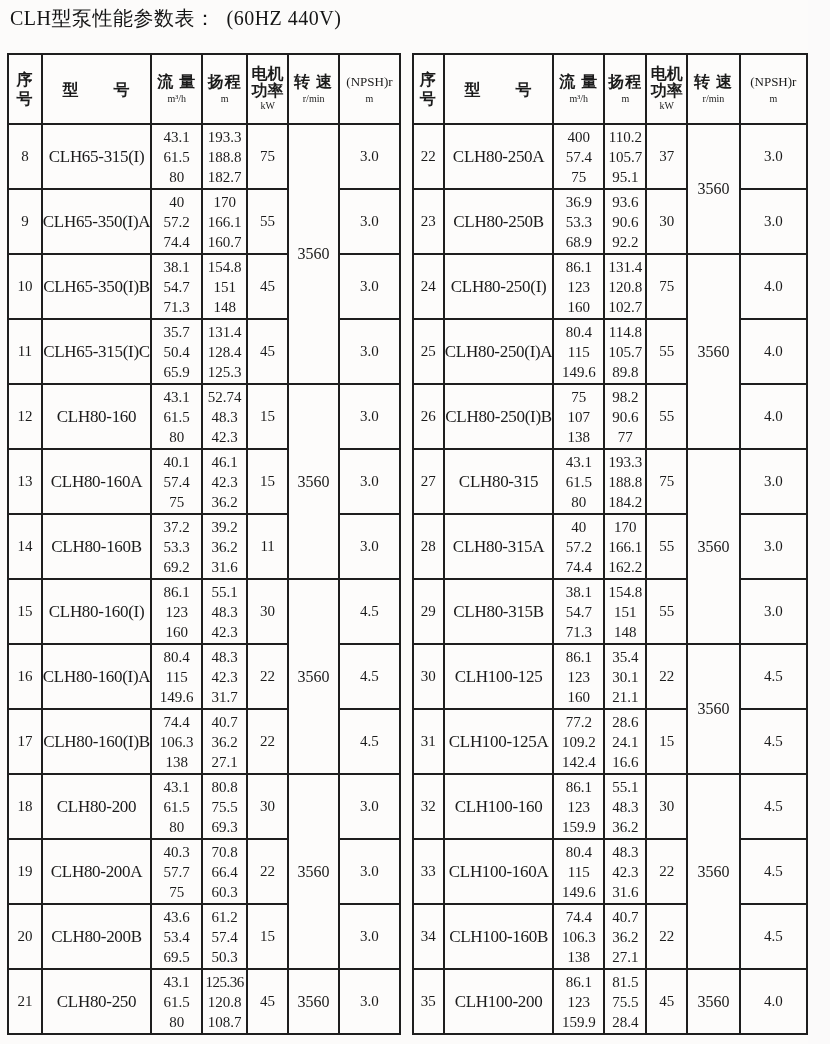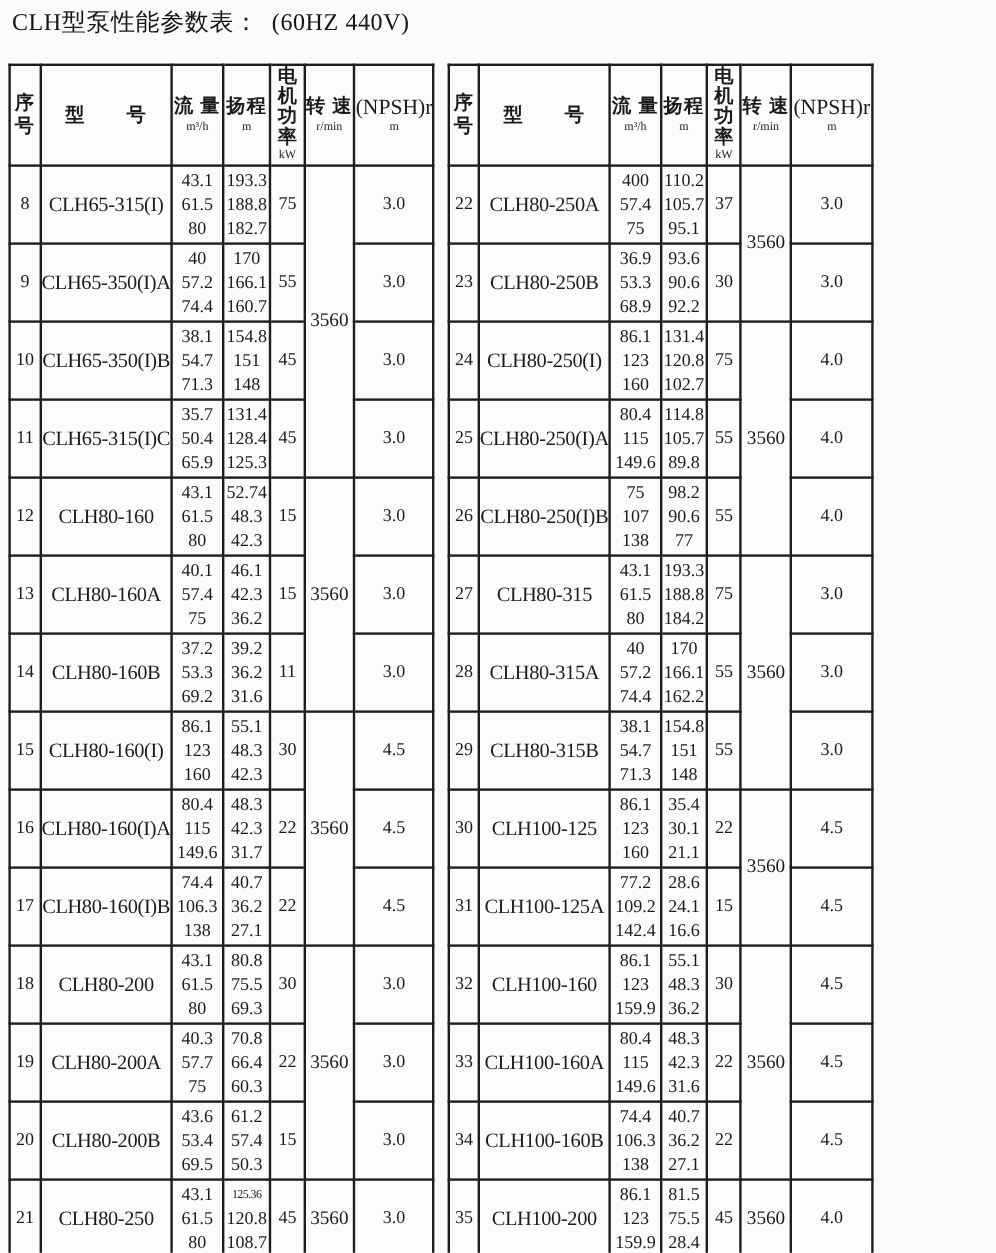--- a/index.html
+++ b/index.html
@@ -4,21 +4,21 @@
 <style>
   * { box-sizing: border-box; }
   html, body { margin: 0; padding: 0; }
   body {
     width: 830px; height: 1044px;
     background: #fbfafa;
     font-family: "Liberation Serif", "DejaVu Serif", serif;
     color: #1b1b1b;
     overflow: hidden;
   }
-  .page { position: relative; width: 728px; height: 1044px; background: #fcfbfa; }
+  .page { position: relative; width: 808px; height: 1044px; background: #fcfbfa; }
   .doc-title {
     position: absolute; left: 10px; top: 5px;
     font-size: 20px; letter-spacing: 0.5px; color: #151515;
     white-space: pre;
   }
   .tables-wrap {
     position: absolute; left: 7px; top: 53px;
     display: flex; gap: 11px; align-items: flex-start;
   }
   table.pump {
@@ -32,25 +32,25 @@
     vertical-align: middle;
     padding: 0;
     overflow: hidden;
   }
   table.pump thead tr { height: 70px; }
   table.pump tbody tr { height: 65px; }
   .h-cn   { font-size: 16px; font-weight: bold; line-height: 19px; letter-spacing: 1px; }
   .h-unit { font-size: 10px; line-height: 15px; font-weight: normal; }
   .h-tight .h-cn { line-height: 17px; letter-spacing: 0; }
   .h-tight .h-unit { line-height: 14px; }
-  .h-npsh .h-cn { font-size: 18px; font-weight: normal; letter-spacing: 0; line-height: 18px; }
+  .h-npsh .h-cn { font-size: 13px; font-weight: normal; letter-spacing: 0; line-height: 18px; }
   td.c-model { text-align: left; padding-left: 3px; font-size: 17px; letter-spacing: -0.3px; white-space: nowrap; }
   td.c-seq   { font-size: 15px; }
   td.c-flow div, td.c-head div { font-size: 15px; line-height: 20px; }
-  td.c-head div.squeeze { font-size: 10px; letter-spacing: -0.5px; }
+  td.c-head div.squeeze { font-size: 15px; letter-spacing: -0.5px; }
   td.c-power { font-size: 15px; }
   td.c-speed { font-size: 16px; }
   td.c-npsh  { font-size: 15px; }
 </style>
 </head>
 <body>
 
 <div class="page">
   <div class="doc-title">CLH型泵性能参数表：  (60HZ 440V)</div>
 

